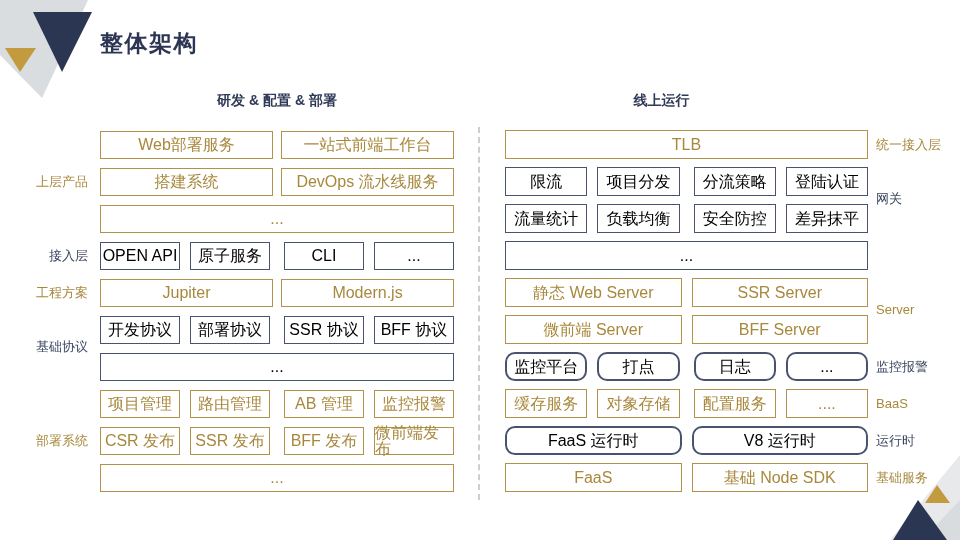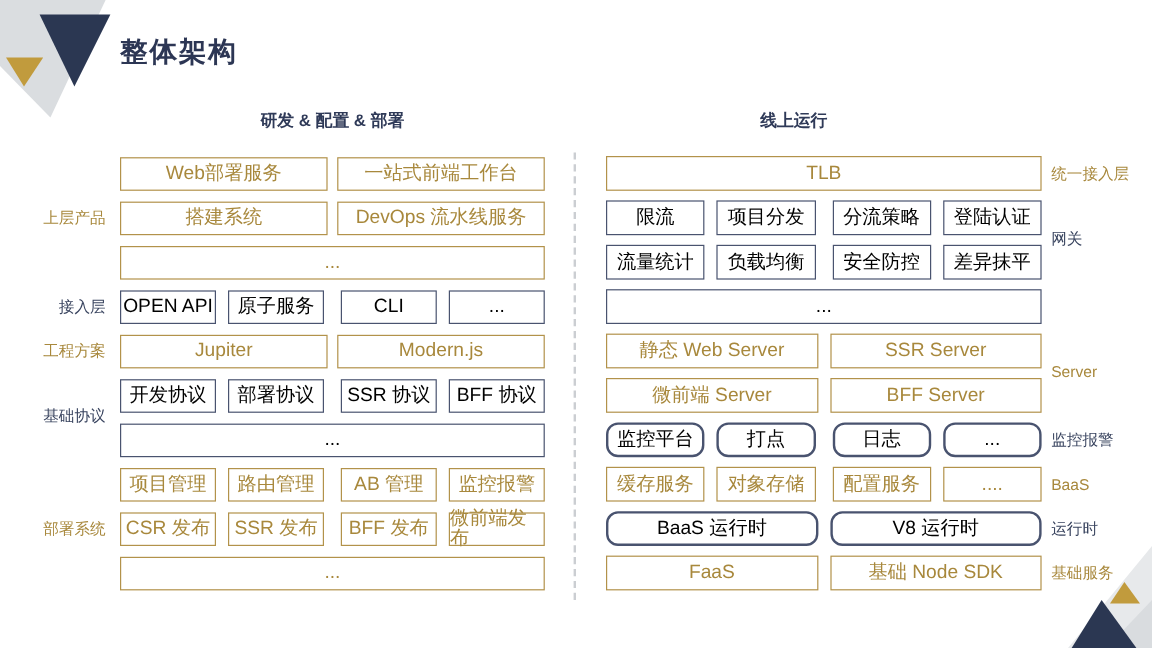--- a/index.html
+++ b/index.html
@@ -160,21 +160,21 @@
         <span class="label navy center">监控报警</span>
       </div>
       <div class="row row-4 gold">
         <div class="box">缓存服务</div>
         <div class="box">对象存储</div>
         <div class="box">配置服务</div>
         <div class="box">....</div>
         <span class="label gold center">BaaS</span>
       </div>
       <div class="row row-2 navy thick">
-        <div class="box">BaaS 运行时</div>
+        <div class="box">FaaS 运行时</div>
         <div class="box">V8 运行时</div>
         <span class="label navy center">运行时</span>
       </div>
       <div class="row row-2 gold">
         <div class="box">FaaS</div>
         <div class="box">基础 Node SDK</div>
         <span class="label gold center">基础服务</span>
       </div>
     </div>
 

